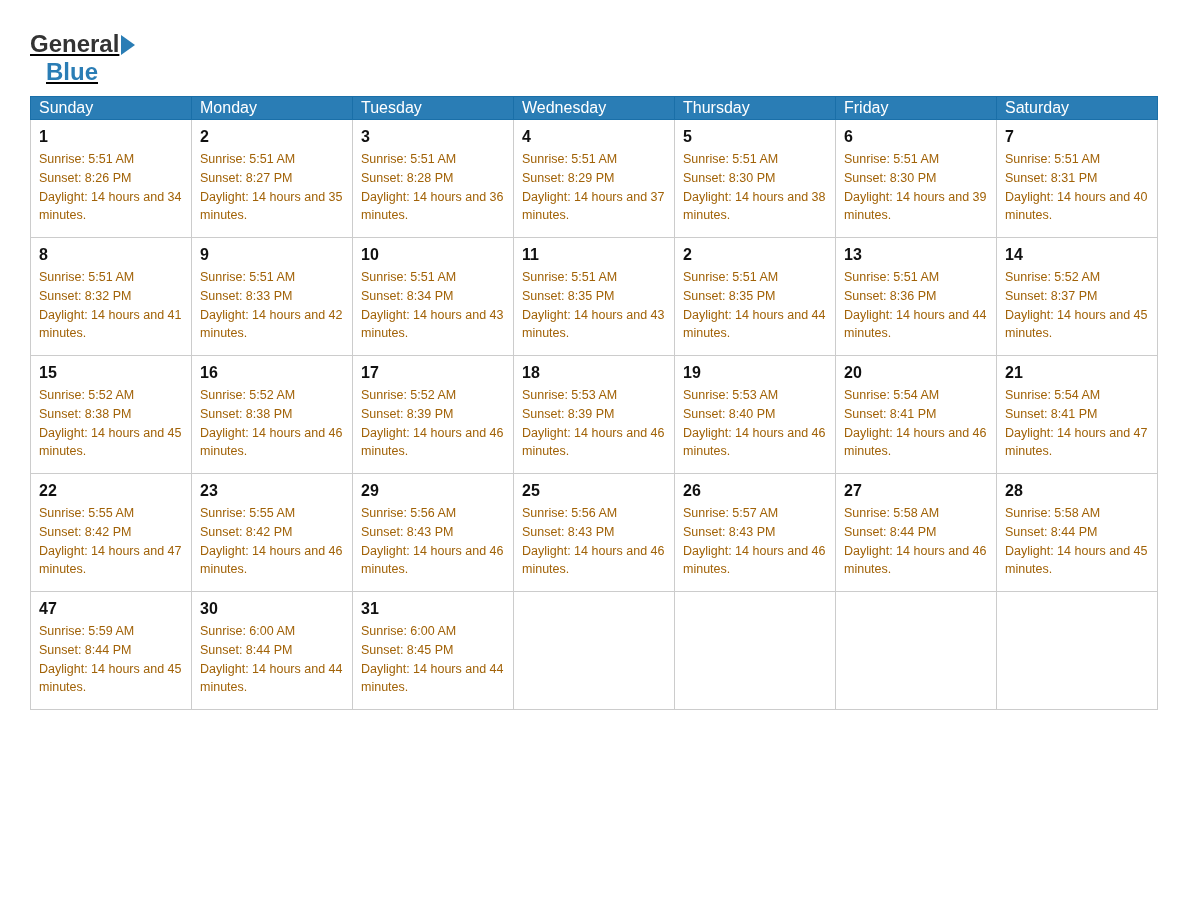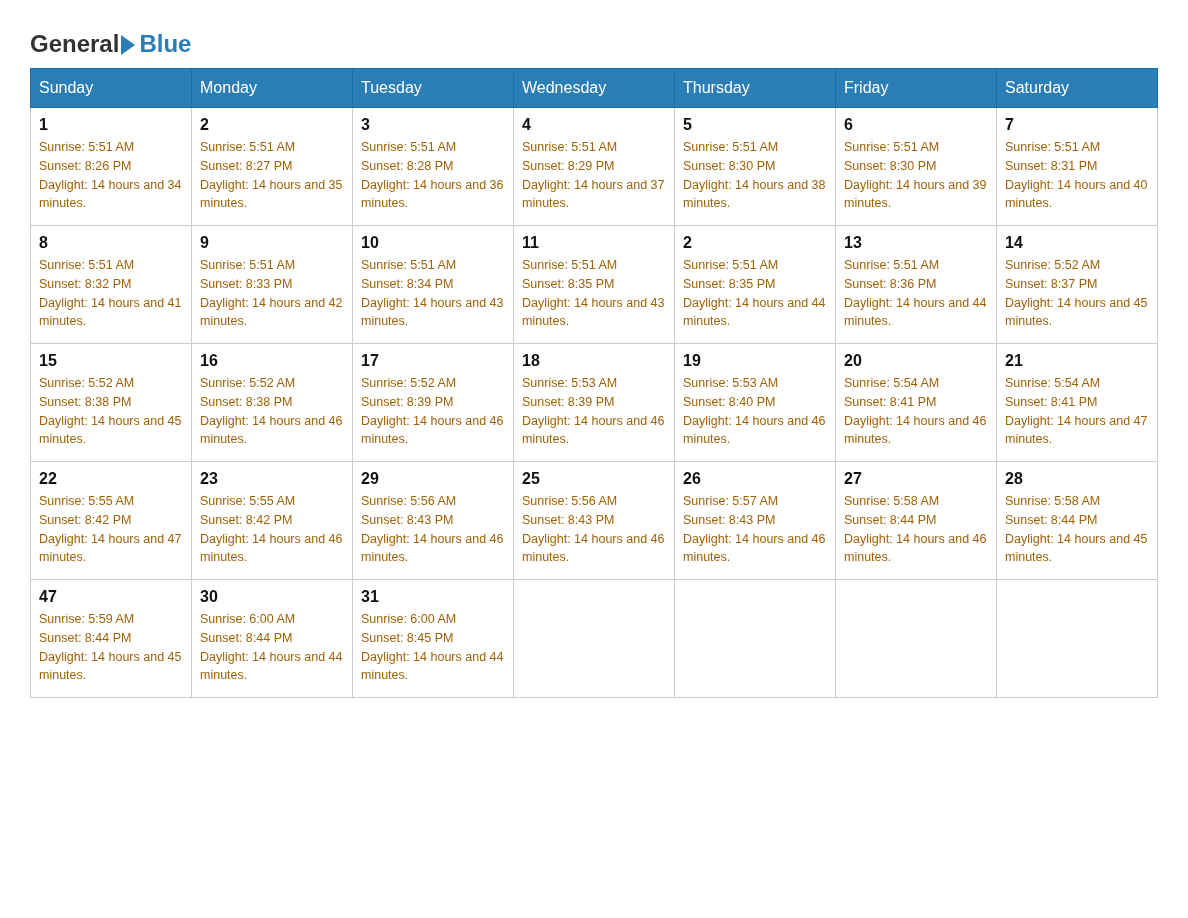--- a/index.html
+++ b/index.html
@@ -31,21 +31,21 @@
       margin-top: 4px;
     }
     .calendar-table {
       width: 100%;
       border-collapse: collapse;
       margin-top: 8px;
     }
     .calendar-table thead th {
       background-color: #2a7db5;
       color: #fff;
-      padding: 10px 8px;
+      padding: 2px 8px;
       font-size: 16px;
       font-weight: normal;
       text-align: left;
       border: 1px solid #1a6fa8;
     }
     .calendar-table tbody td {
       vertical-align: top;
       padding: 8px 8px 12px 8px;
       border: 1px solid #ccc;
       width: 14.28%;
@@ -63,32 +63,33 @@
     .day-info {
       font-size: 12.5px;
       color: #a16207;
       line-height: 1.5;
     }
     .empty-cell {
       background: #fff;
     }
     .logo-wrapper {
       display: flex;
-      flex-direction: row;
+      flex-direction: column;
       align-items: flex-start;
       padding-top: 10px;
+      text-decoration: underline;
     }
     .logo-line1 {
       display: flex;
       align-items: center;
     }
     .logo-line2 {
       display: flex;
       align-items: center;
-      margin-left: 4px;
+      margin-left: 16px;
     }
     .logo-g {
       font-size: 24px;
       font-weight: bold;
       color: #333;
     }
     .logo-arrow {
       display: inline-block;
       width: 0;
       height: 0;

